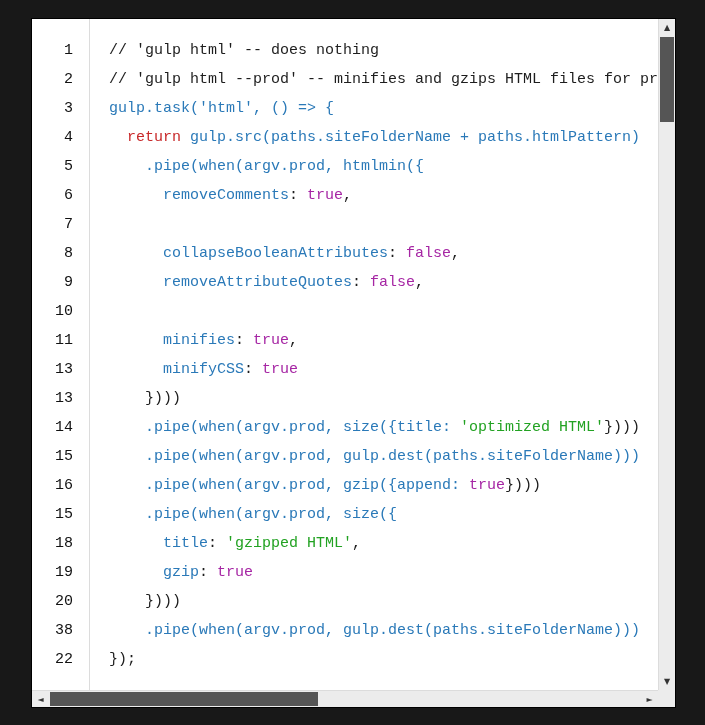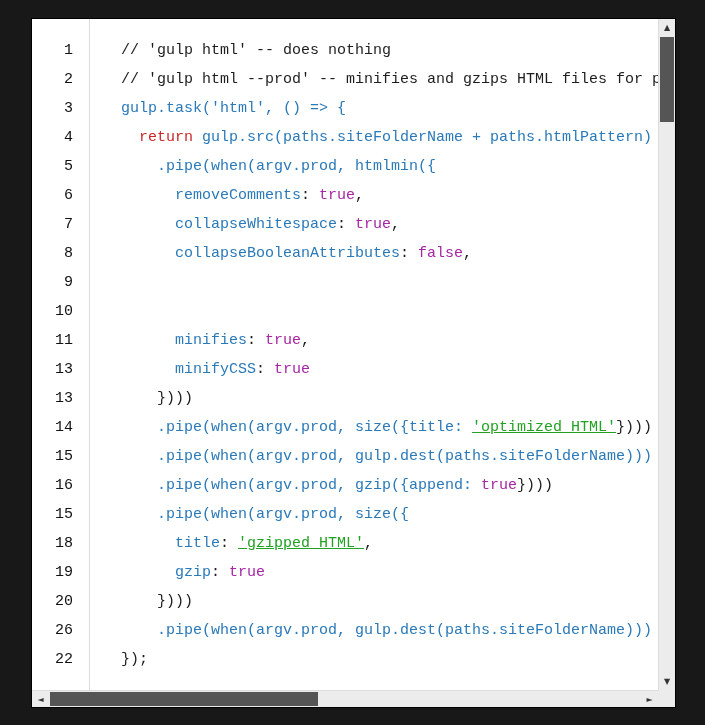--- a/index.html
+++ b/index.html
@@ -55,29 +55,29 @@
     white-space: pre;
   }
   .line-number {
     flex: 0 0 41px;
     width: 41px;
     padding-right: 16px;
     text-align: right;
     color: var(--line-number, #111111);
   }
   .line-code {
-    padding-left: 32px;
+    padding-left: 20px;
     white-space: pre;
   }
   .tok-comment { color: var(--comment, #202020); }
   .tok-plain   { color: var(--plain, #202020); }
   .tok-name    { color: var(--name, #2a79b8); }
   .tok-keyword { color: var(--keyword, #c82829); }
   .tok-literal { color: var(--literal, #a626a4); text-align: right; }
-  .tok-string  { color: var(--string, #22a222); text-decoration: underline; }
+  .tok-string  { color: var(--string, #22a222); }
 
   
   .v-scrollbar {
     position: absolute;
     top: 0;
     right: 0;
     width: 17px;
     height: calc(100% - 17px);
     background: var(--scroll-track, #ececec);
     border-left: 1px solid var(--scroll-border, #dcdcdc);
@@ -139,35 +139,35 @@
   <div class="code-window">
     <div class="code-content">
       <div class="gutter-divider"></div>
       <div class="code-lines">
           <div class="code-line"><span class="line-number">1</span><span class="line-code"><span class="tok-comment">// 'gulp html' -- does nothing</span></span></div>
           <div class="code-line"><span class="line-number">2</span><span class="line-code"><span class="tok-comment">// 'gulp html --prod' -- minifies and gzips HTML files for prod</span></span></div>
           <div class="code-line"><span class="line-number">3</span><span class="line-code"><span class="tok-name">gulp.task('html', () =&gt; {</span></span></div>
           <div class="code-line"><span class="line-number">4</span><span class="line-code"><span class="tok-plain">  </span><span class="tok-keyword">return</span><span class="tok-name"> gulp.src(paths.siteFolderName + paths.htmlPattern)</span></span></div>
           <div class="code-line"><span class="line-number">5</span><span class="line-code"><span class="tok-name">    .pipe(when(argv.prod, htmlmin({</span></span></div>
           <div class="code-line"><span class="line-number">6</span><span class="line-code"><span class="tok-name">      removeComments</span><span class="tok-plain">: </span><span class="tok-literal">true</span><span class="tok-plain">,</span></span></div>
-          <div class="code-line"><span class="line-number">7</span><span class="line-code"><span class="tok-name">      collapseWhitespace</span><span class="tok-plain">: </span><span class="tok-literal">true</span><span class="tok-plain">,</span></span></div>
+          <div class="code-line"><span class="line-number">7</span></div>
           <div class="code-line"><span class="line-number">8</span><span class="line-code"><span class="tok-name">      collapseBooleanAttributes</span><span class="tok-plain">: </span><span class="tok-literal">false</span><span class="tok-plain">,</span></span></div>
-          <div class="code-line"><span class="line-number">9</span></div>
+          <div class="code-line"><span class="line-number">9</span><span class="line-code"><span class="tok-name">      removeAttributeQuotes</span><span class="tok-plain">: </span><span class="tok-literal">false</span><span class="tok-plain">,</span></span></div>
           <div class="code-line"><span class="line-number">10</span></div>
           <div class="code-line"><span class="line-number">11</span><span class="line-code"><span class="tok-name">      minifies</span><span class="tok-plain">: </span><span class="tok-literal">true</span><span class="tok-plain">,</span></span></div>
           <div class="code-line"><span class="line-number">13</span><span class="line-code"><span class="tok-name">      minifyCSS</span><span class="tok-plain">: </span><span class="tok-literal">true</span></span></div>
           <div class="code-line"><span class="line-number">13</span><span class="line-code"><span class="tok-plain">    })))</span></span></div>
           <div class="code-line"><span class="line-number">14</span><span class="line-code"><span class="tok-name">    .pipe(when(argv.prod, size({title: </span><span class="tok-string">'optimized HTML'</span><span class="tok-plain">})))</span></span></div>
           <div class="code-line"><span class="line-number">15</span><span class="line-code"><span class="tok-name">    .pipe(when(argv.prod, gulp.dest(paths.siteFolderName)))</span></span></div>
           <div class="code-line"><span class="line-number">16</span><span class="line-code"><span class="tok-name">    .pipe(when(argv.prod, gzip({append: </span><span class="tok-literal">true</span><span class="tok-plain">})))</span></span></div>
           <div class="code-line"><span class="line-number">15</span><span class="line-code"><span class="tok-name">    .pipe(when(argv.prod, size({</span></span></div>
           <div class="code-line"><span class="line-number">18</span><span class="line-code"><span class="tok-name">      title</span><span class="tok-plain">: </span><span class="tok-string">'gzipped HTML'</span><span class="tok-plain">,</span></span></div>
           <div class="code-line"><span class="line-number">19</span><span class="line-code"><span class="tok-name">      gzip</span><span class="tok-plain">: </span><span class="tok-literal">true</span></span></div>
           <div class="code-line"><span class="line-number">20</span><span class="line-code"><span class="tok-plain">    })))</span></span></div>
-          <div class="code-line"><span class="line-number">26</span><span class="line-code"><span class="tok-name">    .pipe(when(argv.prod, gulp.dest(paths.siteFolderName)))</span></span></div>
+          <div class="code-line"><span class="line-number">38</span><span class="line-code"><span class="tok-name">    .pipe(when(argv.prod, gulp.dest(paths.siteFolderName)))</span></span></div>
           <div class="code-line"><span class="line-number">22</span><span class="line-code"><span class="tok-plain">});</span></span></div>
         </div>
     </div>
 
     <div class="v-scrollbar">
       <div class="scroll-arrow arrow-up">▲</div>
       <div class="v-thumb"></div>
       <div class="scroll-arrow arrow-down">▼</div>
     </div>
 

